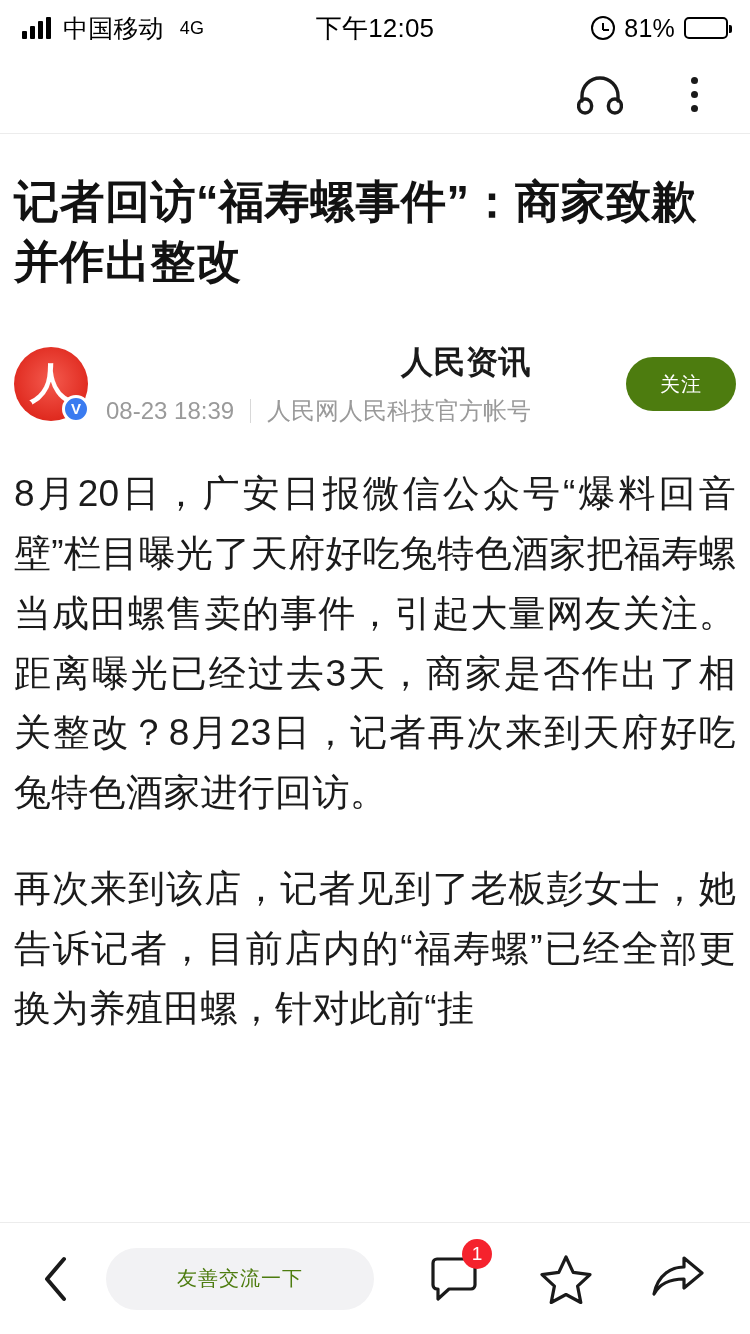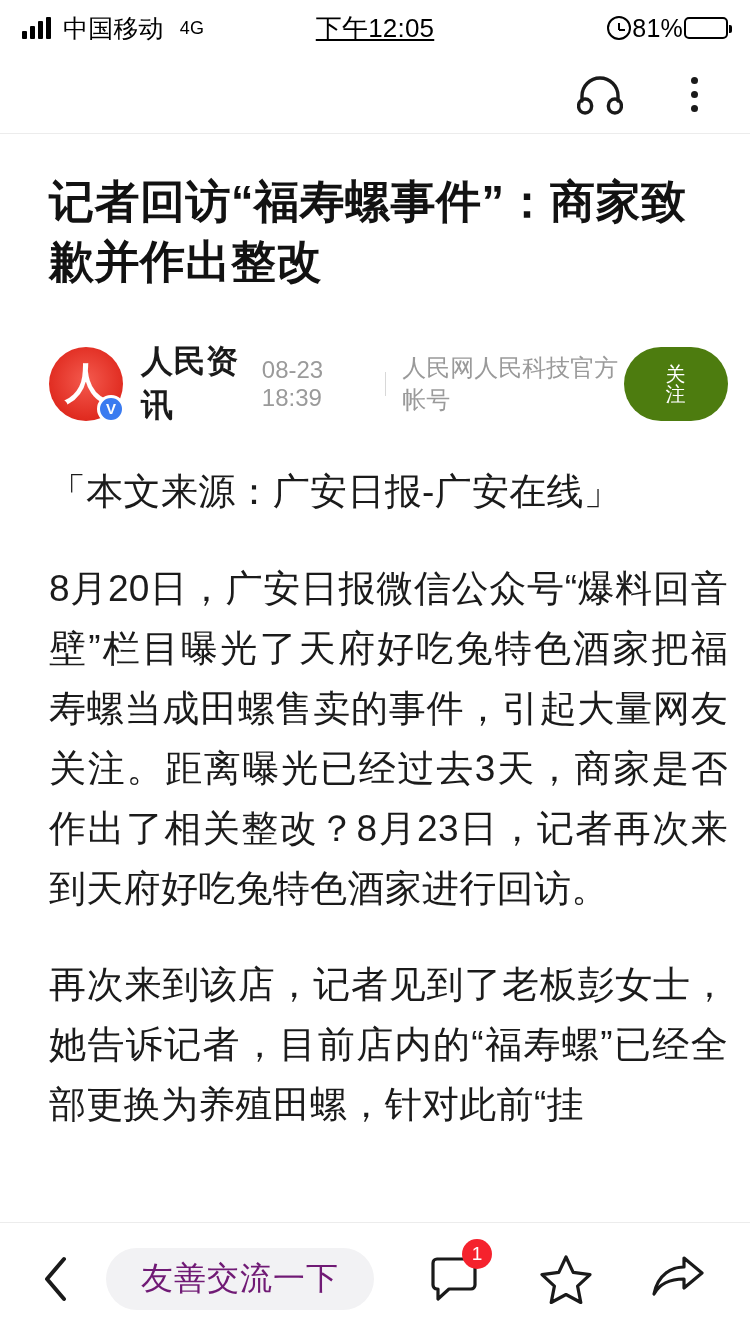--- a/index.html
+++ b/index.html
@@ -37,25 +37,24 @@
   .signal-bars i:nth-child(3) { height: 18px; }
   .signal-bars i:nth-child(4) { height: 22px; }
   .carrier { font-size: 25px; }
   .net-type { font-size: 18px; margin-left: 4px; }
   .sb-center {
     position: absolute;
     left: 0; right: 0;
     text-align: center;
     font-size: 26px;
     pointer-events: none;
-    text-decoration: underline;
   }
   .sb-right {
     margin-left: auto;
-    display: flex; align-items: center; gap: 1px;
+    display: flex; align-items: center; gap: 9px;
     font-size: 25px;
   }
   .alarm-icon {
     width: 24px; height: 24px;
     border: 2.5px solid #000;
     border-radius: 50%;
     position: relative;
   }
   .alarm-icon::after {
     content: "";
@@ -104,22 +103,21 @@
     width: 52px; height: 52px;
     display: flex; align-items: center; justify-content: center;
   }
   .kebab { display: flex; flex-direction: column; gap: 7px; align-items: center; }
   .kebab span { width: 7px; height: 7px; border-radius: 50%; background: #1a1a1a; display: block; }
 
   
   .content {
     flex: 1 1 auto;
     overflow: hidden;
-    padding: 0 22px;
-    margin-left: 27px;
+    padding: 0 14px;
   }
   .headline {
     font-size: 45px;
     line-height: 1.33;
     font-weight: bold;
     color: #121212;
     letter-spacing: 0.5px;
     margin: 38px 0 0 0;
     padding-right: 10px;
   }
@@ -160,21 +158,21 @@
     width: 28px; height: 28px;
     border-radius: 50%;
     background: #3a7bf0;
     border: 3px solid #fff;
     color: #fff;
     font-size: 15px;
     line-height: 22px;
     text-align: center;
     font-weight: bold;
   }
-  .source-texts { display: flex; flex-direction: row; justify-content: center; gap: 10px; }
+  .source-texts { display: flex; flex-direction: column; justify-content: center; gap: 10px; align-items: flex-end; }
   .source-name {
     font-size: 32px;
     color: #1a1a1a;
     font-weight: bold;
     letter-spacing: 0.5px;
   }
   .source-meta {
     display: flex;
     align-items: center;
     font-size: 24px;
@@ -232,22 +230,22 @@
     flex: 0 0 56px;
   }
   .comment-box {
     flex: 0 0 268px;
     height: 62px;
     background: #f2f2f4;
     border-radius: 34px;
     display: flex;
     align-items: center;
     justify-content: center;
-    color: #701a75;
-    font-size: 32px;
+    color: #4d7c0f;
+    font-size: 20px;
     letter-spacing: 1px;
   }
   .bottom-icons {
     margin-left: auto;
     display: flex;
     align-items: center;
     gap: 56px;
     padding-right: 16px;
   }
   .bi { position: relative; width: 56px; height: 56px; display: flex; align-items: center; justify-content: center; }
@@ -322,21 +320,20 @@
         <div class="source-meta">
           <span>08-23 18:39</span>
           <span class="divider"></span>
           <span>人民网人民科技官方帐号</span>
         </div>
       </div>
       <button class="follow-btn">关注</button>
     </div>
 
     <div class="article-body">
-      <div class="source-line">「本文来源：广安日报-广安在线」</div>
       <p>8月20日，广安日报微信公众号“爆料回音壁”栏目曝光了天府好吃兔特色酒家把福寿螺当成田螺售卖的事件，引起大量网友关注。距离曝光已经过去3天，商家是否作出了相关整改？8月23日，记者再次来到天府好吃兔特色酒家进行回访。</p>
       <p>再次来到该店，记者见到了老板彭女士，她告诉记者，目前店内的“福寿螺”已经全部更换为养殖田螺，针对此前“挂</p>
     </div>
   </div>
 
   <div class="bottombar">
     <div class="back-btn">
       <svg width="30" height="50" viewBox="0 0 30 50" fill="none" aria-hidden="true">
         <path d="M23 5 L6 25 L23 45" stroke="#1a1a1a" stroke-width="4" stroke-linecap="round" stroke-linejoin="round" fill="none"></path>
       </svg>

